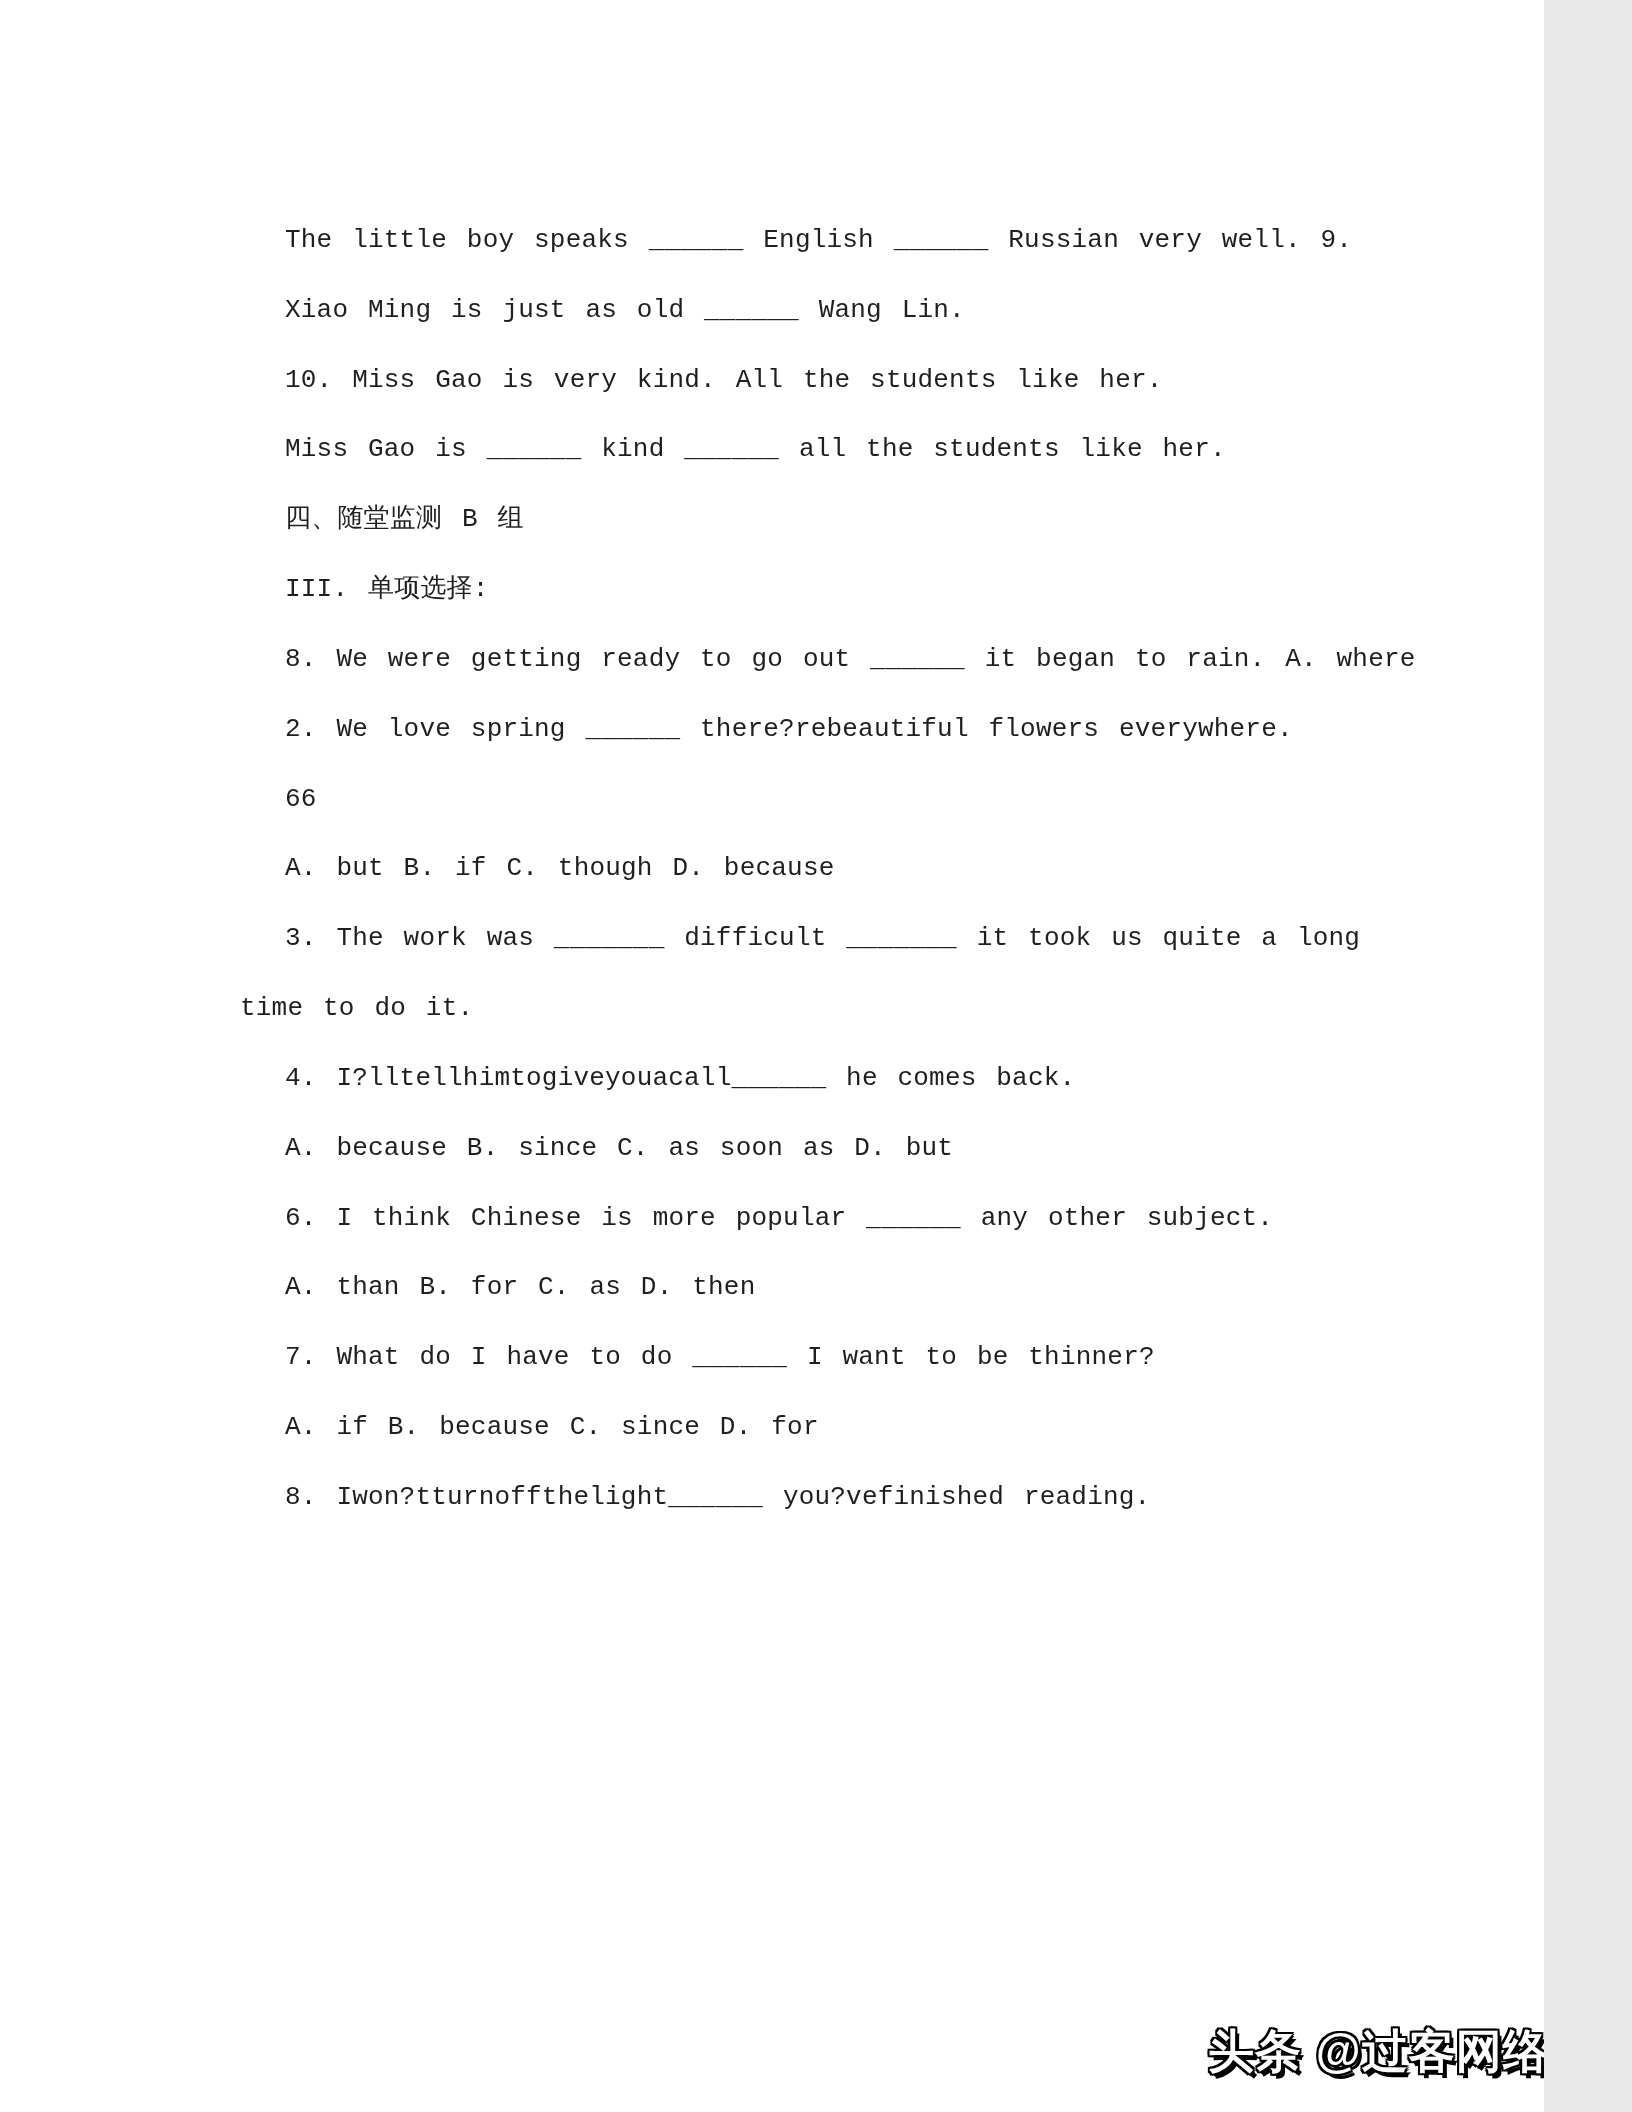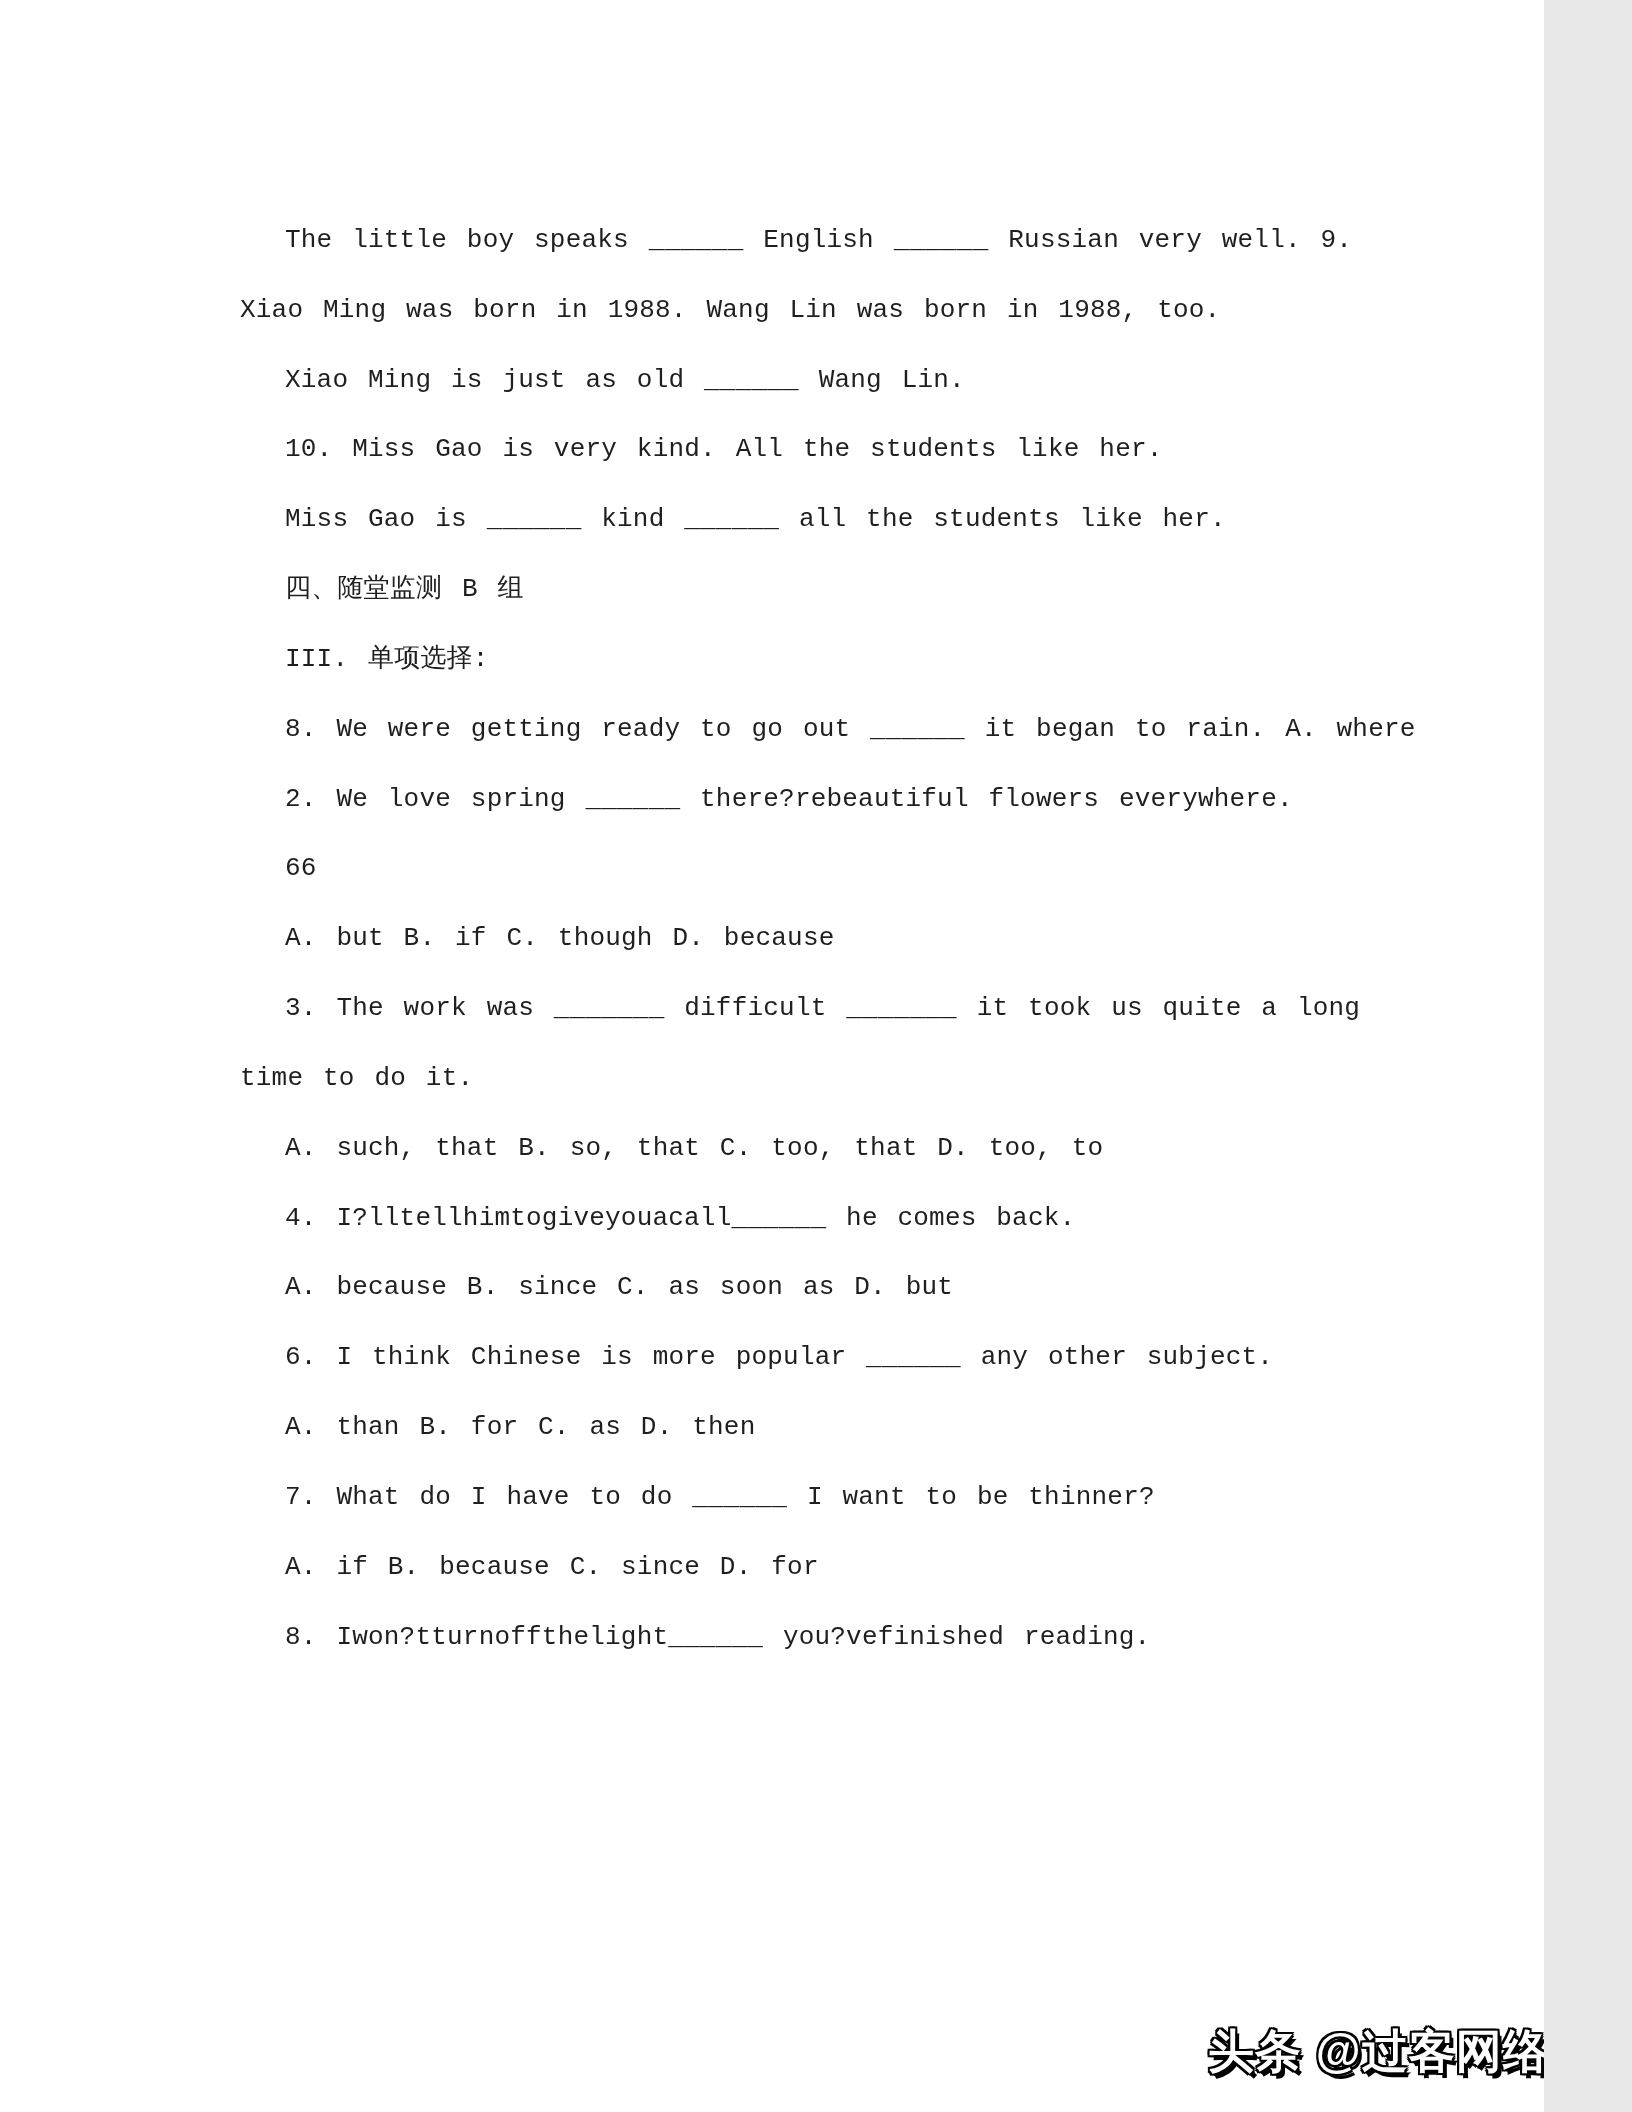--- a/index.html
+++ b/index.html
@@ -54,33 +54,31 @@
        0    2px 0 #000,
        4px  5px 0 #000;
   }
 </style>
 </head>
 <body>
 
 <div class="page">
   <div class="doc-text" id="doc-text">
       <div class="doc-line indent">The little boy speaks ______ English ______ Russian very well. 9.</div>
-      <div class="doc-line">Xiao Ming was born in 1988. Wang Lin was born in 1988, too.</div>
       <div class="doc-line indent">Xiao Ming is just as old ______ Wang Lin.</div>
       <div class="doc-line indent">10. Miss Gao is very kind. All the students like her.</div>
       <div class="doc-line indent">Miss Gao is ______ kind ______ all the students like her.</div>
       <div class="doc-line indent">四、随堂监测 B 组</div>
       <div class="doc-line indent">III. 单项选择:</div>
       <div class="doc-line indent">8. We were getting ready to go out ______ it began to rain. A. where</div>
       <div class="doc-line indent">2. We love spring ______ there?rebeautiful flowers everywhere.</div>
       <div class="doc-line indent">66</div>
       <div class="doc-line indent">A. but B. if C. though D. because</div>
       <div class="doc-line indent">3. The work was _______ difficult _______ it took us quite a long</div>
       <div class="doc-line">time to do it.</div>
-      <div class="doc-line indent">A. such, that B. so, that C. too, that D. too, to</div>
       <div class="doc-line indent">4. I?lltellhimtogiveyouacall______ he comes back.</div>
       <div class="doc-line indent">A. because B. since C. as soon as D. but</div>
       <div class="doc-line indent">6. I think Chinese is more popular ______ any other subject.</div>
       <div class="doc-line indent">A. than B. for C. as D. then</div>
       <div class="doc-line indent">7. What do I have to do ______ I want to be thinner?</div>
       <div class="doc-line indent">A. if B. because C. since D. for</div>
       <div class="doc-line indent">8. Iwon?tturnoffthelight______ you?vefinished reading.</div>
     </div>
   <div class="watermark">头条 @过客网络运营</div>
 </div>

